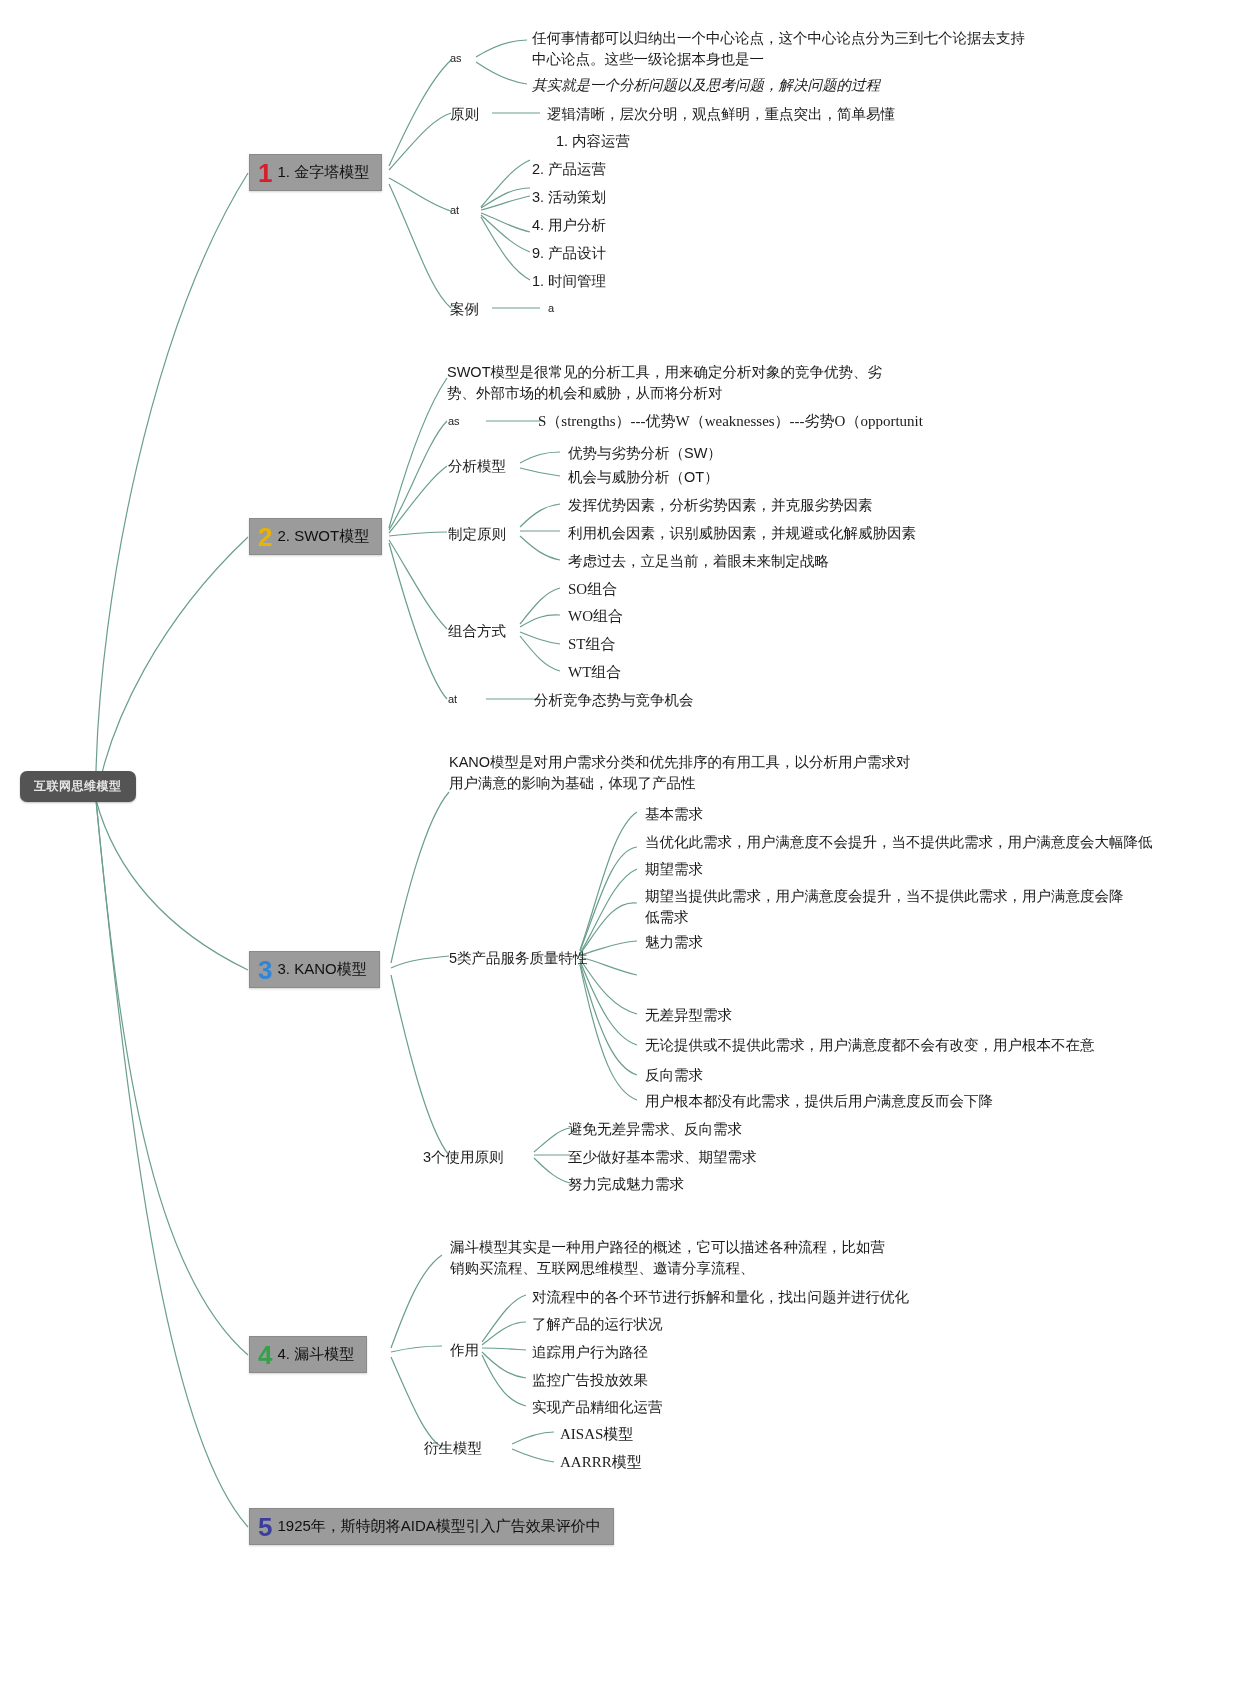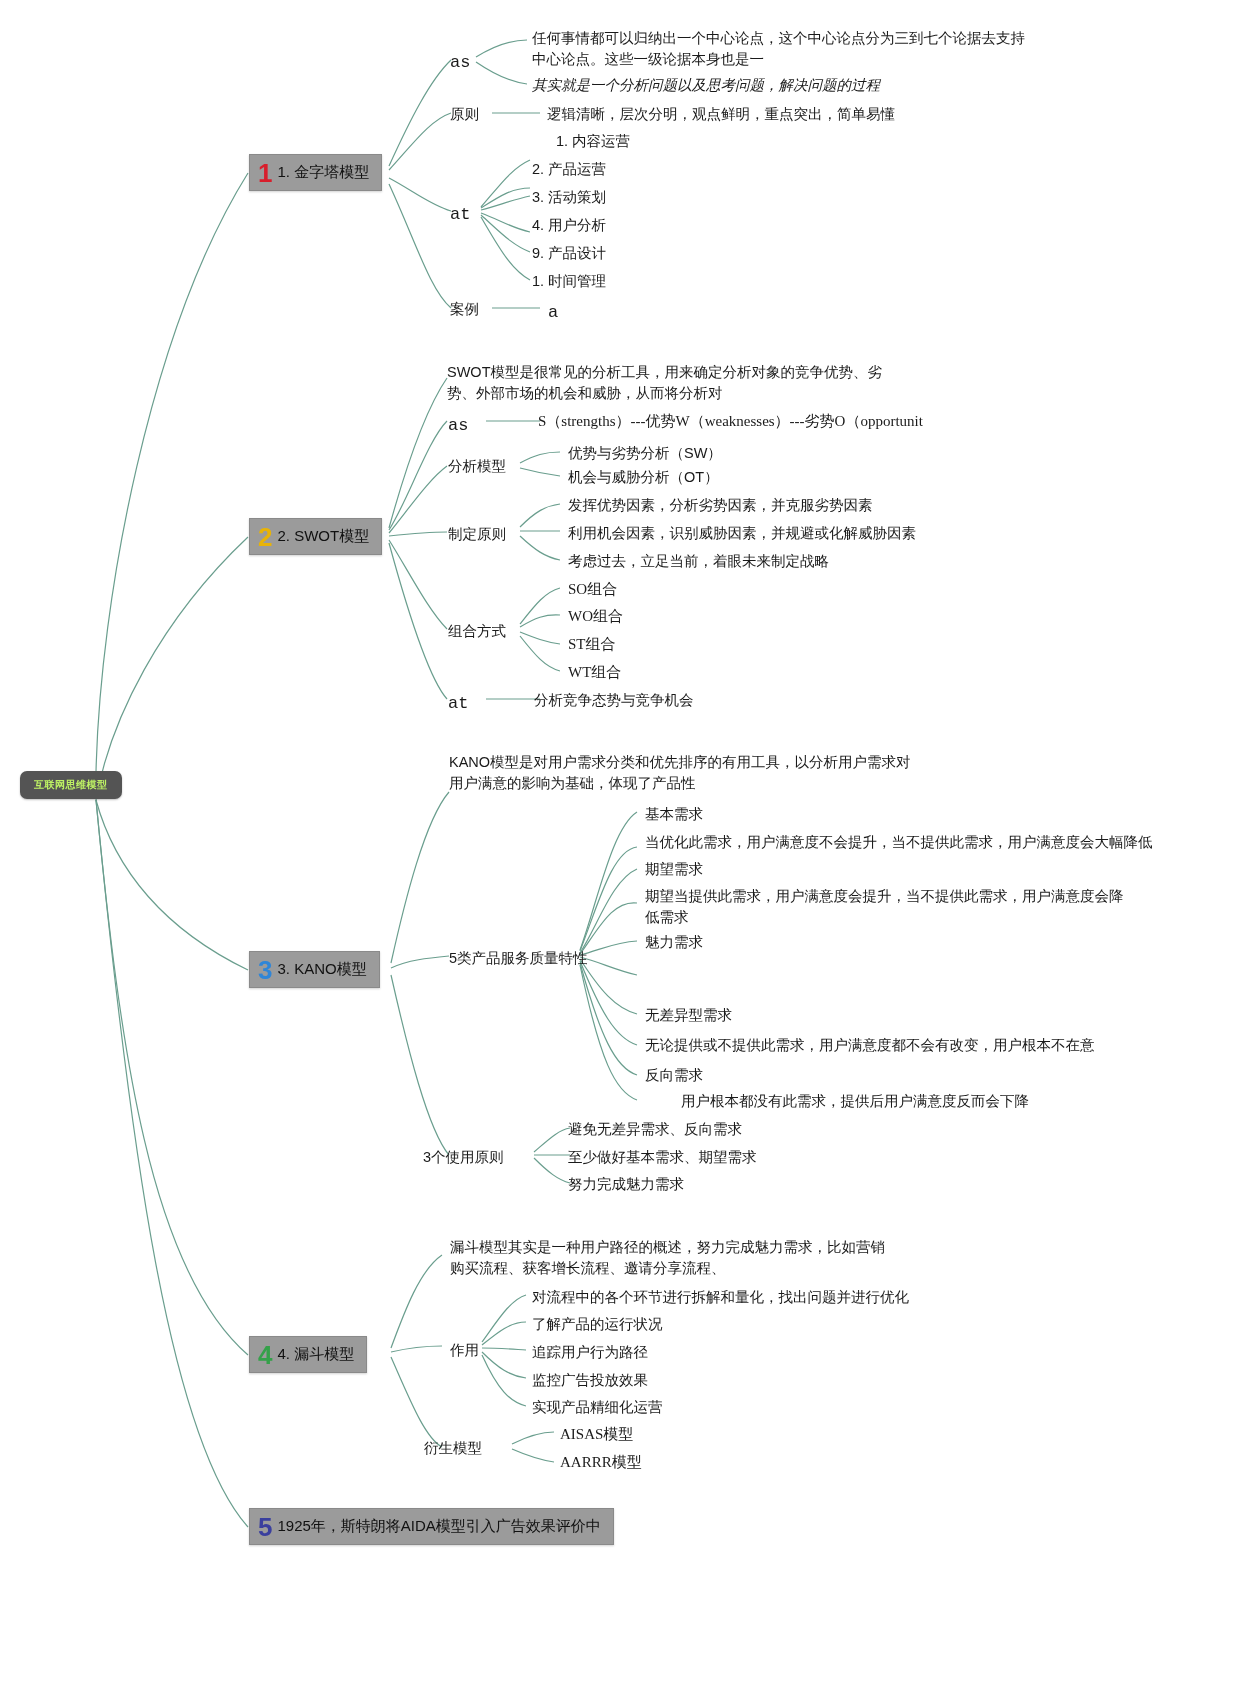--- a/index.html
+++ b/index.html
@@ -12,24 +12,24 @@
     overflow:hidden;
     position:relative;
   }
   #canvas{position:absolute;inset:0;width:1257px;height:1685px;}
   #edges{position:absolute;left:0;top:0;width:1257px;height:1685px;pointer-events:none;}
   .node{position:absolute;box-sizing:border-box;}
 
   
   .root{
     background:#545454;
-    color:#bef264;
+    color:#e5e5e5;
     border-radius:7px;
     padding:7px 14px;
-    font-size:10px;
+    font-size:12px;
     font-weight:700;
     letter-spacing:.5px;
     white-space:nowrap;
     box-shadow:0 1px 2px rgba(0,0,0,.25);
   }
 
   
   .chip{
     background:#9b9b9b;
     border:1px solid #8a8a8a;
@@ -53,21 +53,21 @@
   .chip .lbl{font-size:15px;color:#111;}
 
   
   .txt{
     font-size:14.5px;
     line-height:1.45;
     color:#1a1a1a;
     white-space:nowrap;
   }
   .txt.wrap{white-space:normal;}
-  .lat{font-family:Liberation Mono, monospace;font-size:17px;}
+  .lat{font-family:Liberation Sans, sans-serif;font-size:11px;}
   .serif{font-family:"Liberation Serif","DejaVu Serif",serif;font-size:15px;}
 </style>
 </head>
 <body>
 
 <div id="canvas">
 
   <svg id="edges" viewBox="0 0 1257 1685" xmlns="http://www.w3.org/2000/svg">
     <g fill="none" stroke="#6a9e8e" stroke-width="1.2">
 
@@ -215,33 +215,33 @@
 
   <div class="node txt" style="left:449px;top:948px;">5类产品服务质量特性</div>
   <div class="node txt" style="left:645px;top:804px;">基本需求</div>
   <div class="node txt" style="left:645px;top:832px;">当优化此需求，用户满意度不会提升，当不提供此需求，用户满意度会大幅降低</div>
   <div class="node txt" style="left:645px;top:859px;">期望需求</div>
   <div class="node txt wrap" style="left:645px;top:886px;width:485px;">期望当提供此需求，用户满意度会提升，当不提供此需求，用户满意度会降低需求</div>
   <div class="node txt" style="left:645px;top:932px;">魅力需求</div>
   <div class="node txt" style="left:645px;top:1005px;">无差异型需求</div>
   <div class="node txt" style="left:645px;top:1035px;">无论提供或不提供此需求，用户满意度都不会有改变，用户根本不在意</div>
   <div class="node txt" style="left:645px;top:1065px;">反向需求</div>
-  <div class="node txt" style="left:645px;top:1091px;margin-left:36px;">用户根本都没有此需求，提供后用户满意度反而会下降</div>
+  <div class="node txt" style="left:645px;top:1091px;">用户根本都没有此需求，提供后用户满意度反而会下降</div>
 
   <div class="node txt" style="left:423px;top:1147px;">3个使用原则</div>
   <div class="node txt" style="left:568px;top:1119px;">避免无差异需求、反向需求</div>
   <div class="node txt" style="left:568px;top:1147px;">至少做好基本需求、期望需求</div>
   <div class="node txt" style="left:568px;top:1174px;">努力完成魅力需求</div>
 
   <div class="node chip" style="left:249px;top:1336px;">
     <span class="num" style="color:#35a14a">4</span>
     <span class="lbl">4. 漏斗模型</span>
   </div>
 
-  <div class="node txt wrap" style="left:450px;top:1237px;width:445px;">漏斗模型其实是一种用户路径的概述，努力完成魅力需求，比如营销购买流程、获客增长流程、邀请分享流程、</div>
+  <div class="node txt wrap" style="left:450px;top:1237px;width:445px;">漏斗模型其实是一种用户路径的概述，它可以描述各种流程，比如营销购买流程、互联网思维模型、邀请分享流程、</div>
 
   <div class="node txt" style="left:450px;top:1340px;">作用</div>
   <div class="node txt" style="left:532px;top:1287px;">对流程中的各个环节进行拆解和量化，找出问题并进行优化</div>
   <div class="node txt" style="left:532px;top:1314px;">了解产品的运行状况</div>
   <div class="node txt" style="left:532px;top:1342px;">追踪用户行为路径</div>
   <div class="node txt" style="left:532px;top:1370px;">监控广告投放效果</div>
   <div class="node txt" style="left:532px;top:1398px;font-family:Liberation Mono, monospace;">实现产品精细化运营</div>
 
   <div class="node txt" style="left:424px;top:1438px;">衍生模型</div>
   <div class="node txt serif" style="left:560px;top:1424px;">AISAS模型</div>

